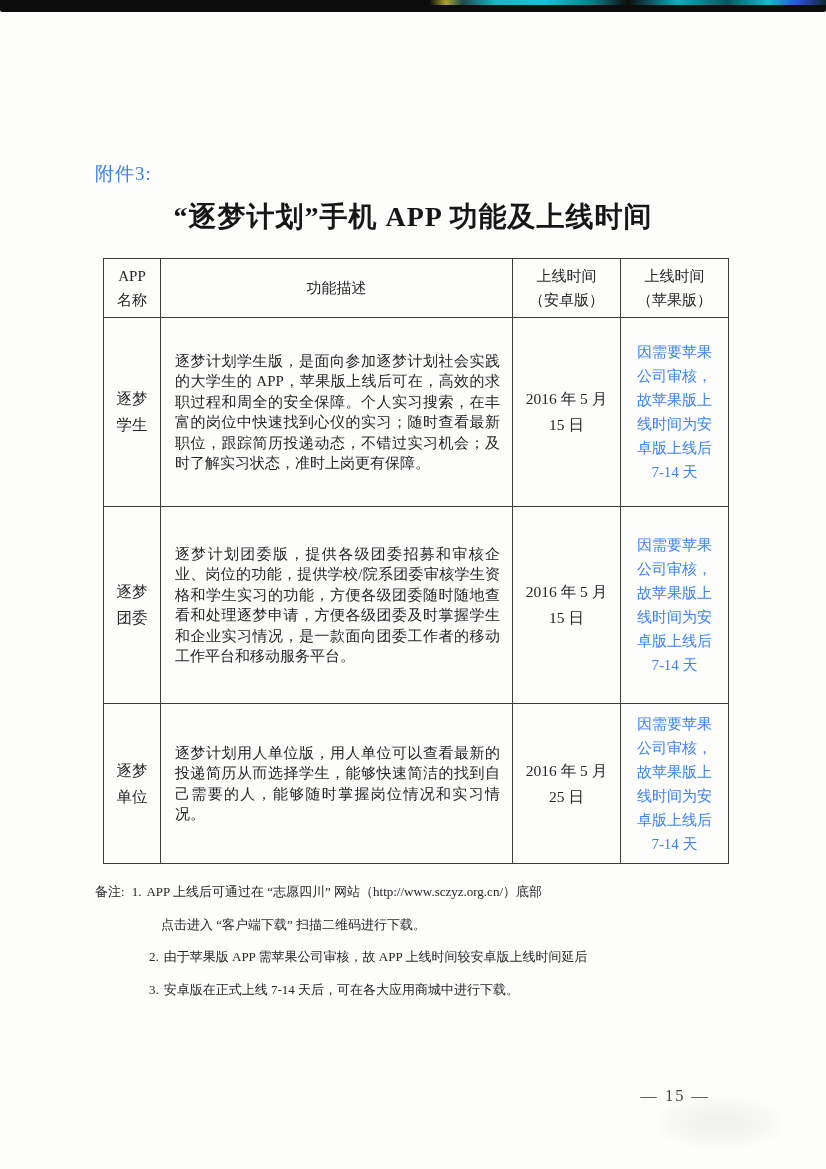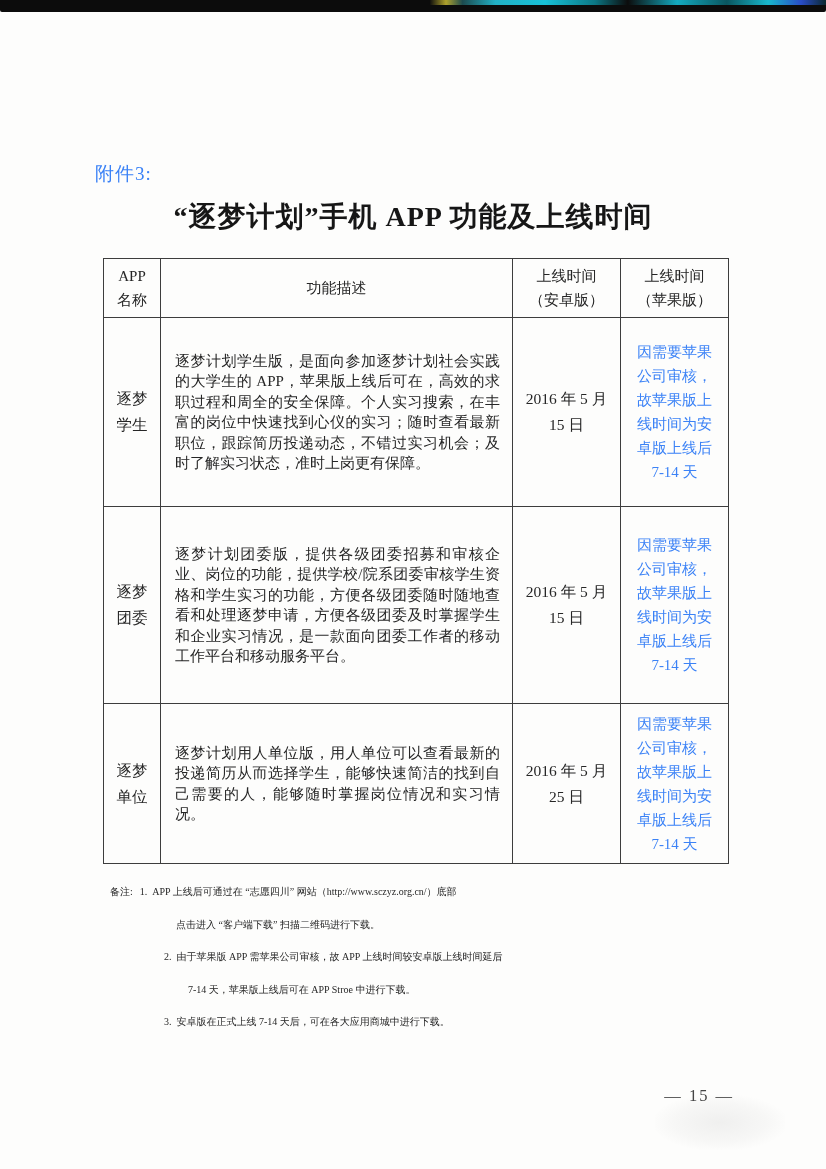--- a/index.html
+++ b/index.html
@@ -76,32 +76,32 @@
   }
   td.ios-cell {
     font-size: 15px; line-height: 24px; text-align: center;
     white-space: pre-line; color: #3b82f6; padding: 4px 2px;
   }
   tr.row-1 { height: 189px; }
   tr.row-2 { height: 197px; }
   tr.row-3 { height: 160px; }
 
   .notes {
-    position: absolute; left: 110px; top: 876px; width: 640px;
-    font-size: 10px; color: #262626;
+    position: absolute; left: 95px; top: 876px; width: 640px;
+    font-size: 13px; color: #262626;
   }
   .note-line { line-height: 32.5px; white-space: nowrap; }
   .note-line .lbl { margin-right: 7px; }
   .note-line .num { margin-right: 5px; }
   .ind-a { margin-left: 66px; }
   .ind-b { margin-left: 54px; }
   .ind-c { margin-left: 78px; }
 
   .pageno {
-    position: absolute; top: 1086px; right: 92px;
+    position: absolute; top: 1086px; right: 116px;
     font-size: 16.5px; color: #454545; letter-spacing: 2px;
   }
 </style>
 </head>
 <body>
 
 <div class="scan-strip">
     <span class="tint"></span>
   </div>
 <div class="scan-noise"></div>
@@ -174,21 +174,18 @@
 <div class="notes">
   <div class="note-line">
     <span class="lbl">备注:</span><span class="num">1.</span><span>APP 上线后可通过在 “志愿四川” 网站（http://www.sczyz.org.cn/）底部</span>
   </div>
   <div class="note-line ind-a">
     <span>点击进入 “客户端下载” 扫描二维码进行下载。</span>
   </div>
   <div class="note-line ind-b">
     <span class="num">2.</span><span>由于苹果版 APP 需苹果公司审核，故 APP 上线时间较安卓版上线时间延后</span>
   </div>
-  <div class="note-line ind-c">
-    <span>7-14 天，苹果版上线后可在 APP Stroe 中进行下载。</span>
-  </div>
   <div class="note-line ind-b">
     <span class="num">3.</span><span>安卓版在正式上线 7-14 天后，可在各大应用商城中进行下载。</span>
   </div>
 </div>
 
 <div class="pageno">— 15 —</div>
 
 </body></html>

